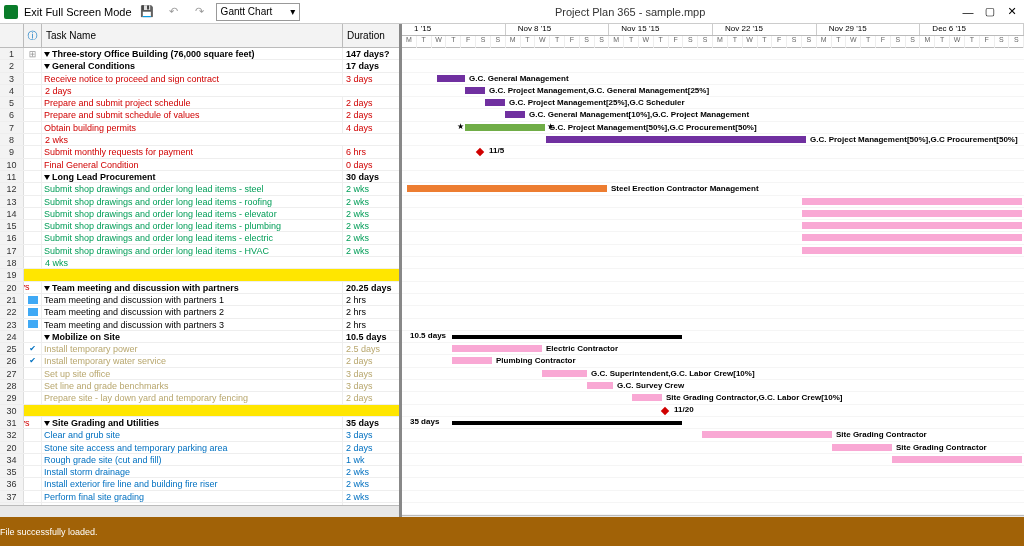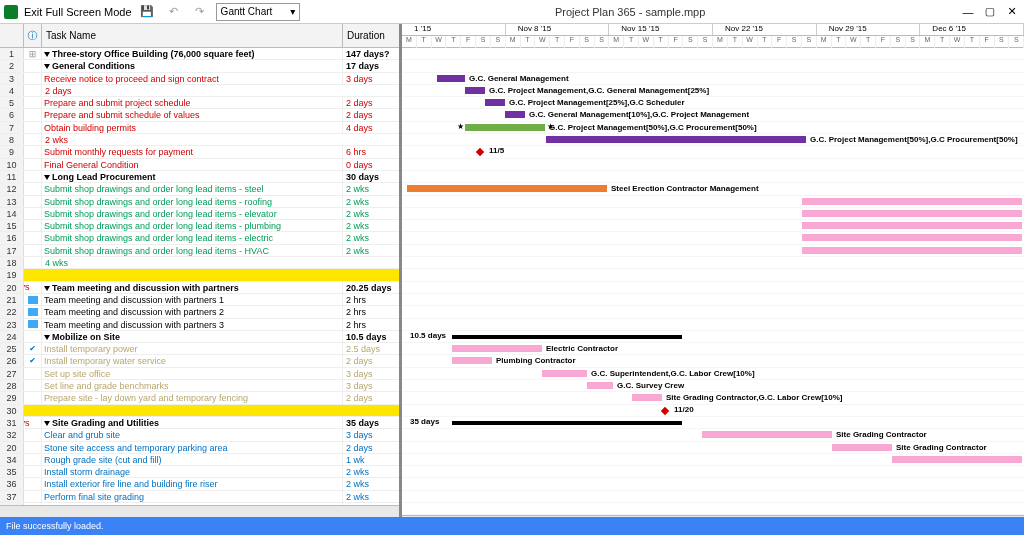--- a/index.html
+++ b/index.html
@@ -41,21 +41,21 @@
 .gbody2{ flex:1; position:relative;}
 .row2{ height:12.3px; position:relative; border-bottom:1px solid #f5f5f5;}
 .bar{ position:absolute; height:7px; top:2px; font-size:8px; white-space:nowrap;}
 .b-purple{ background:#7030a0;}
 .b-green{ background:#70ad47;}
 .b-blue{ background:#f9a8d4;}
 .b-orange{ background:#ed7d31;}
 .lbl{ position:absolute; left:100%; margin-left:4px; top:-1px; font-weight:bold; font-size:8px; color:#000; white-space:nowrap;}
 .diamond{ width:6px; height:6px; background:#d00000; transform:rotate(45deg); position:absolute; top:3px;}
 .summary-bar{ position:absolute; height:4px; top:4px; background:#000;}
-.status{ height:18px; background:#3b82f6; color:#fff; font-size:9px; padding-left:6px; display:flex; align-items:center;}
+.status{ height:29px; background:#a16207; color:#fff; font-size:9px; display:flex; align-items:center;}
 .star{ position:absolute; color:#000; font-size:8px; top:0;}
 .indent0{ padding-left:4px;}
 .indent1{ padding-left:16px;}
 .indent2{ padding-left:32px;}
 .scroll-x{ height:12px; background:#e8e8e8; border-top:1px solid #bbb;}
 </style>
 </head>
 <body>
 
 <div class="titlebar">

